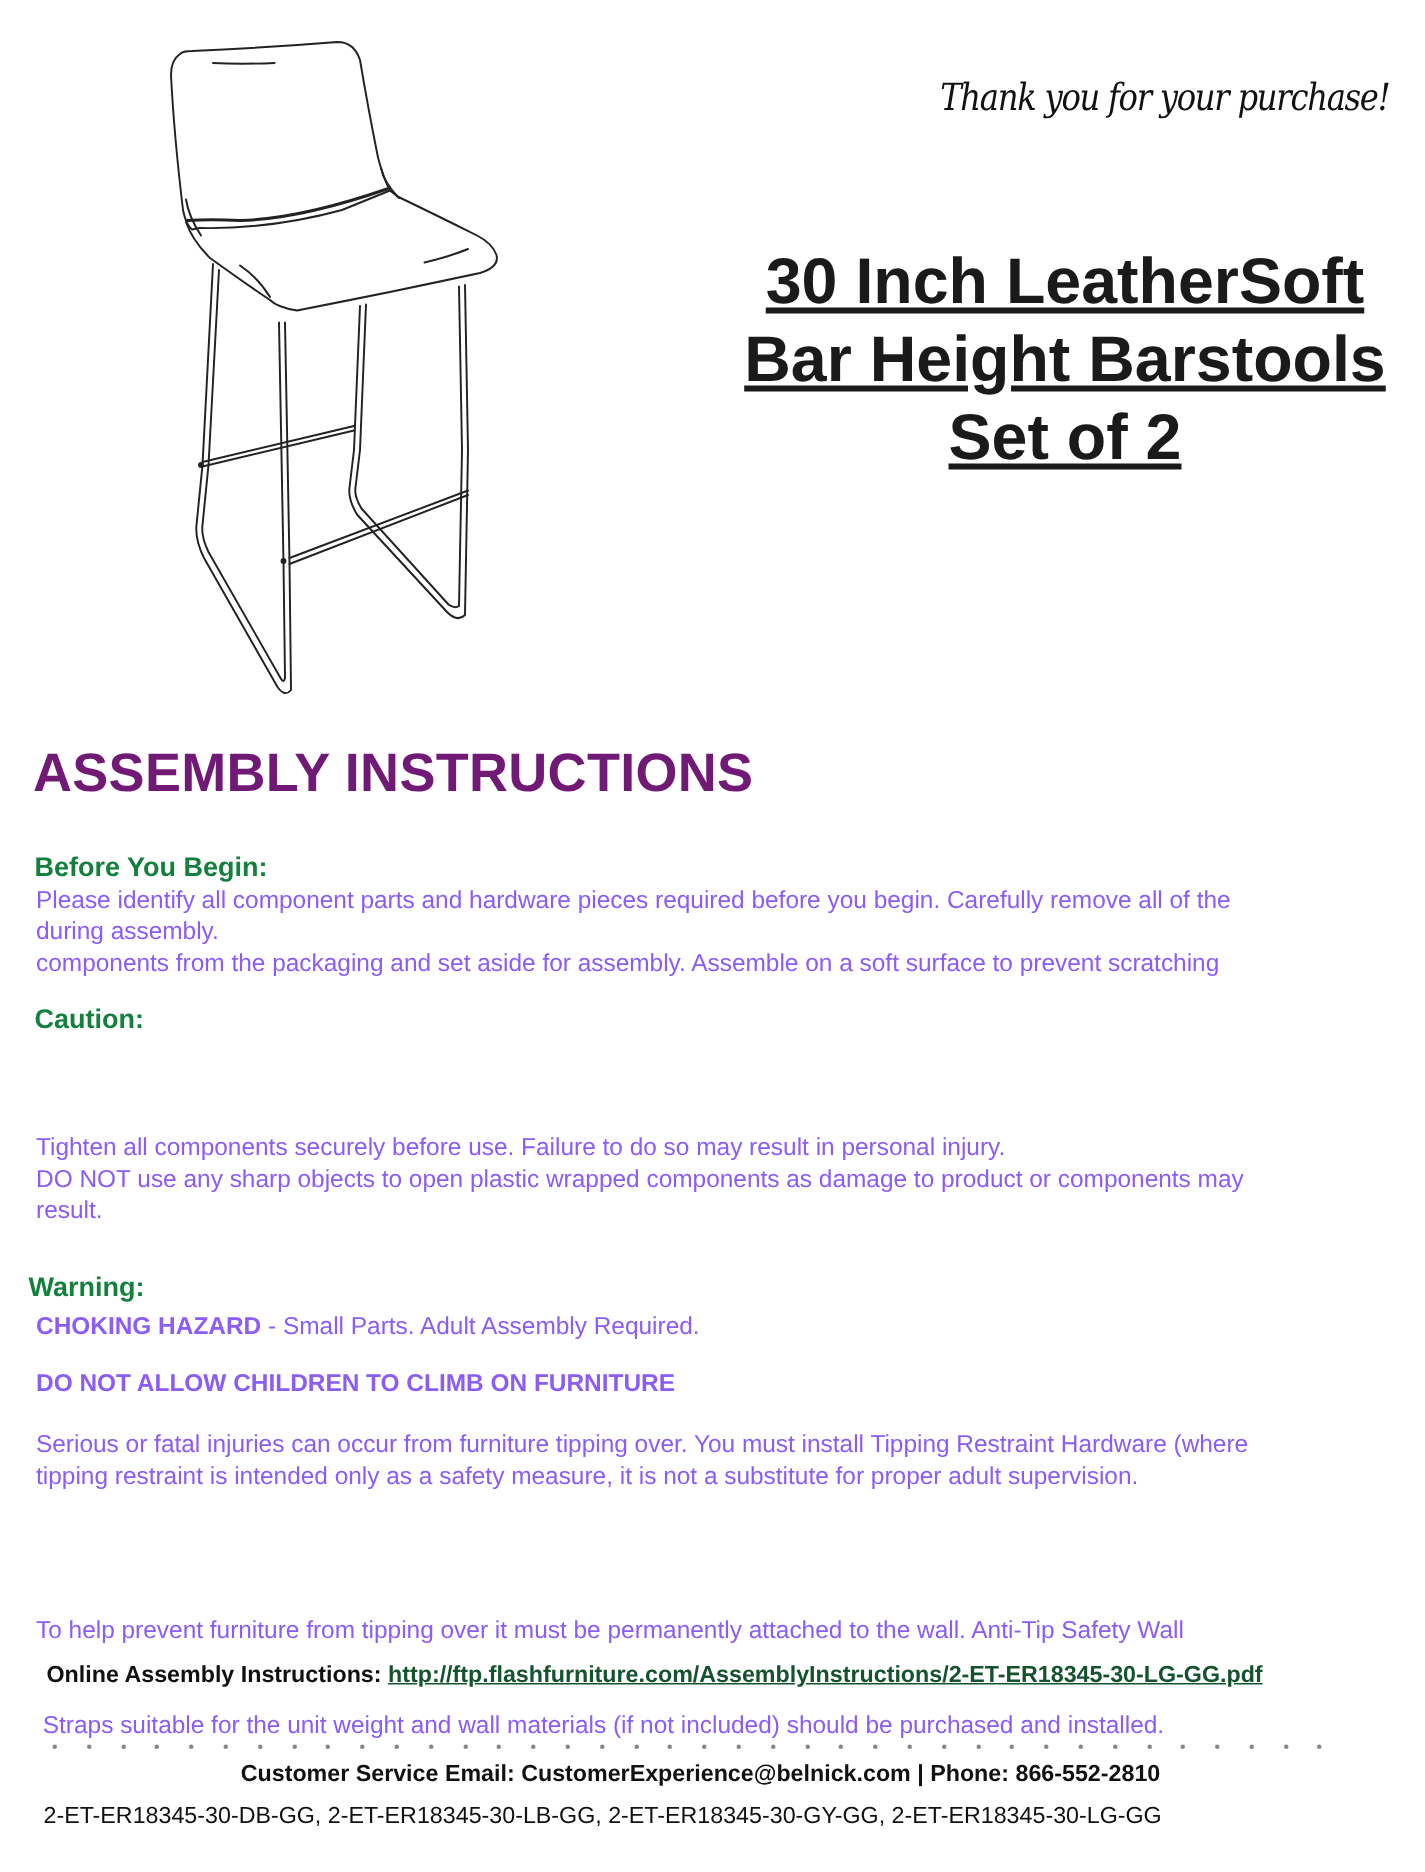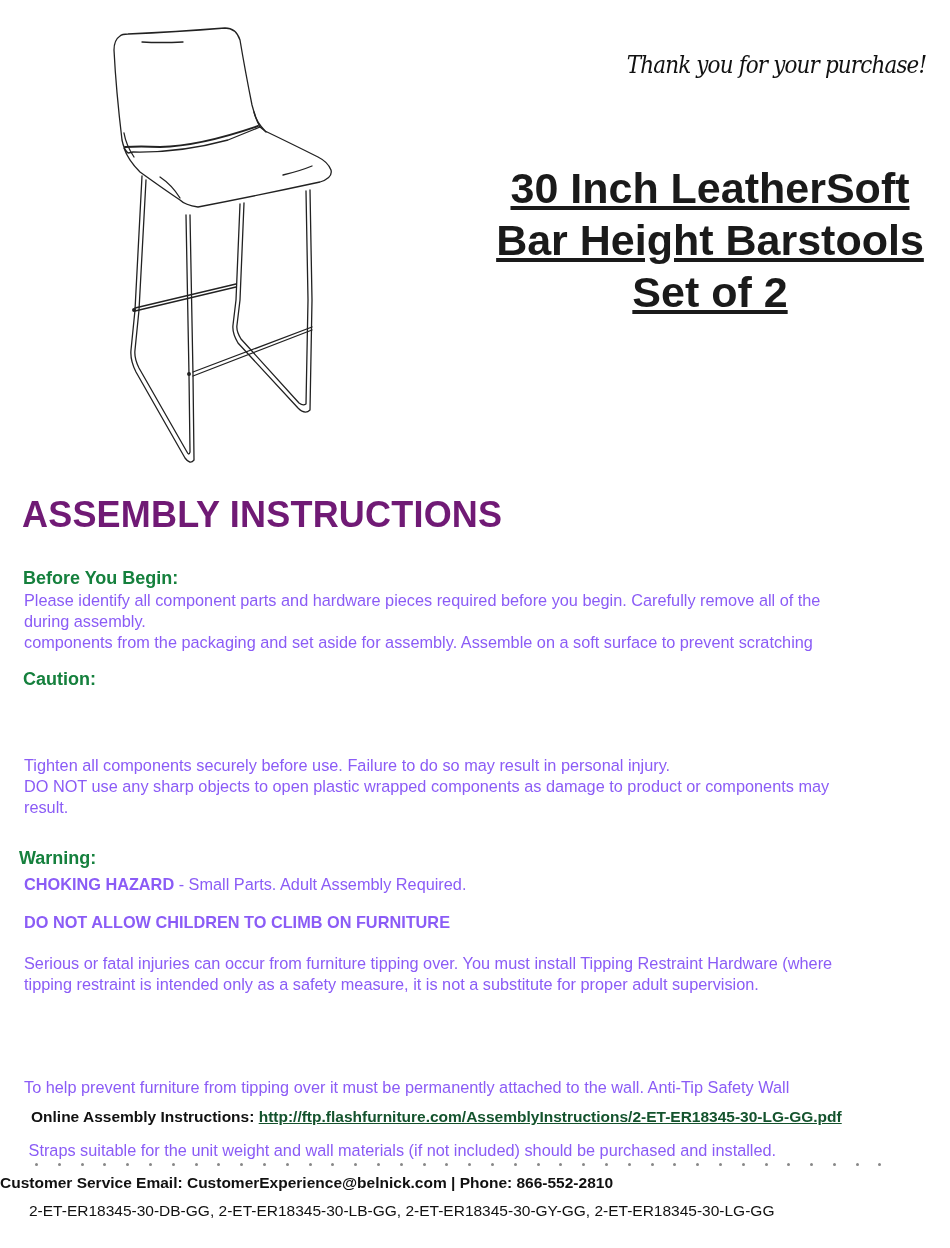--- a/index.html
+++ b/index.html
@@ -31,21 +31,21 @@
   .p-block { left: 24px; width: 905px; }
   .bold { font-weight: bold; }
   .online { left: 31px; top: 1108px; font-size: 15.5px; font-weight: bold; white-space: nowrap; }
   .online a { color: #14532d; text-decoration: underline; }
   .dots { left: 35px; top: 1163px; width: 860px; height: 6px; display: flex; gap: 0; }
   .dots span { width: 22.8px; flex: 0 0 22.8px; position: relative; }
   .dots span::before {
     content: ""; position: absolute; left: 0; top: 0; width: 3px; height: 3px;
     border-radius: 50%; background: #888;
   }
-  .contact { left: 0; width: 934px; top: 1174px; font-size: 15.5px; font-weight: bold; }
+  .contact { left: 0; width: 934px; top: 1174px; text-align: center; font-size: 15.5px; font-weight: bold; }
   .skus { left: 29px; top: 1202px; font-size: 15.5px; white-space: nowrap; }
 </style>
 </head>
 <body>
 
 <svg class="abs illustration" viewBox="100 20 250 455" xmlns="http://www.w3.org/2000/svg" fill="none" stroke="#222" stroke-width="1.3" stroke-linecap="round" stroke-linejoin="round">
 
   <path d="M 120 36 Q 114 40 114 50 Q 116 90 122 140 Q 124 150 128 153 L 133 152 Q 180 153 228 140 L 260 127 Q 256 120 252 105 Q 245 70 240 40 Q 236 28 225 28 Q 175 32 128 34 Q 122 34 120 36 Z"></path>
   <path d="M 142 42 Q 160 43 183 42"></path>
 

